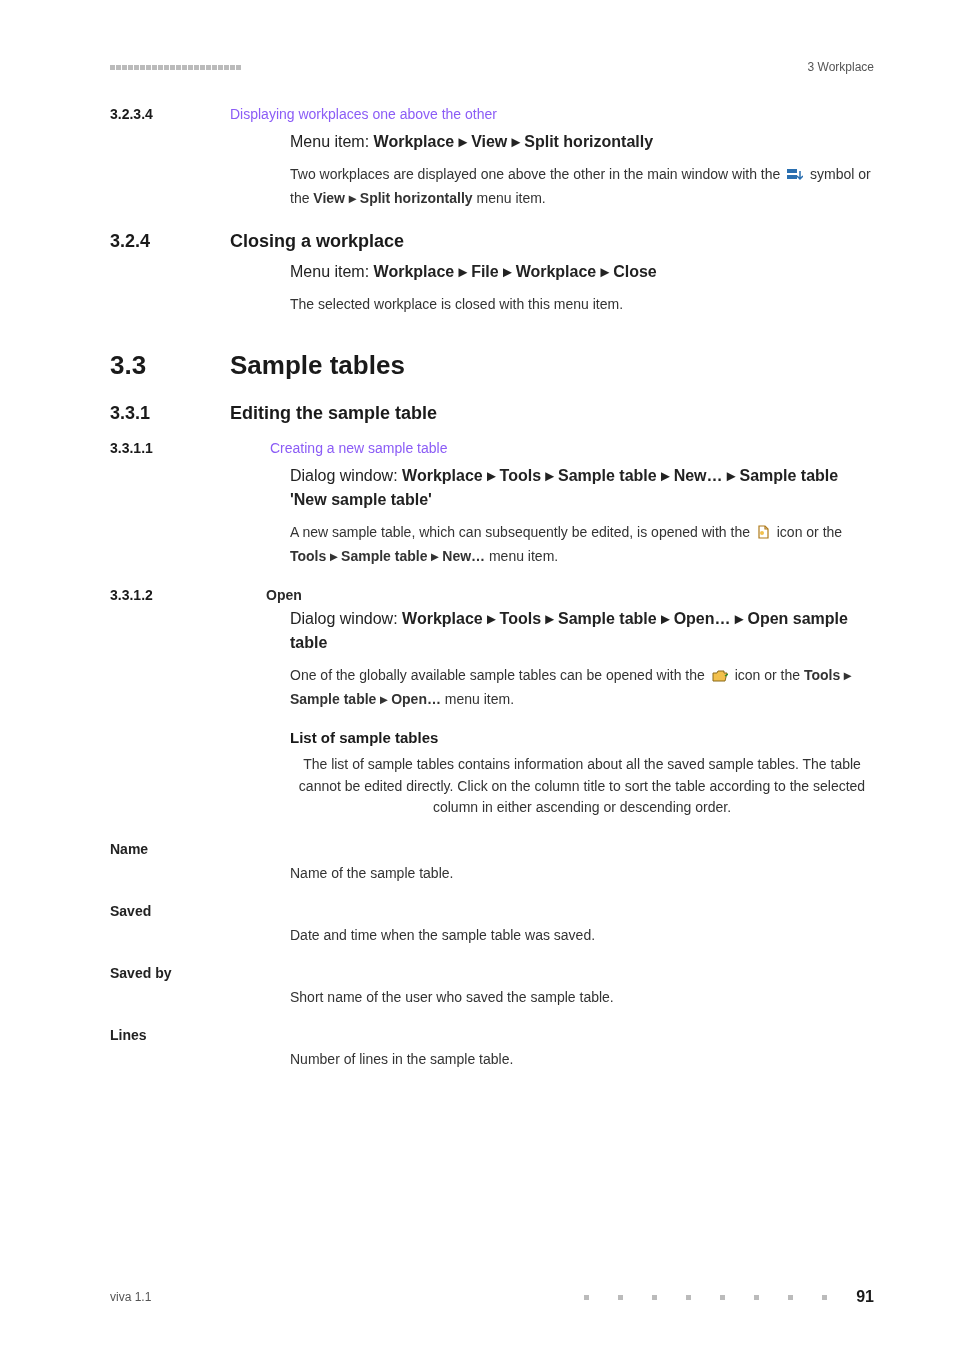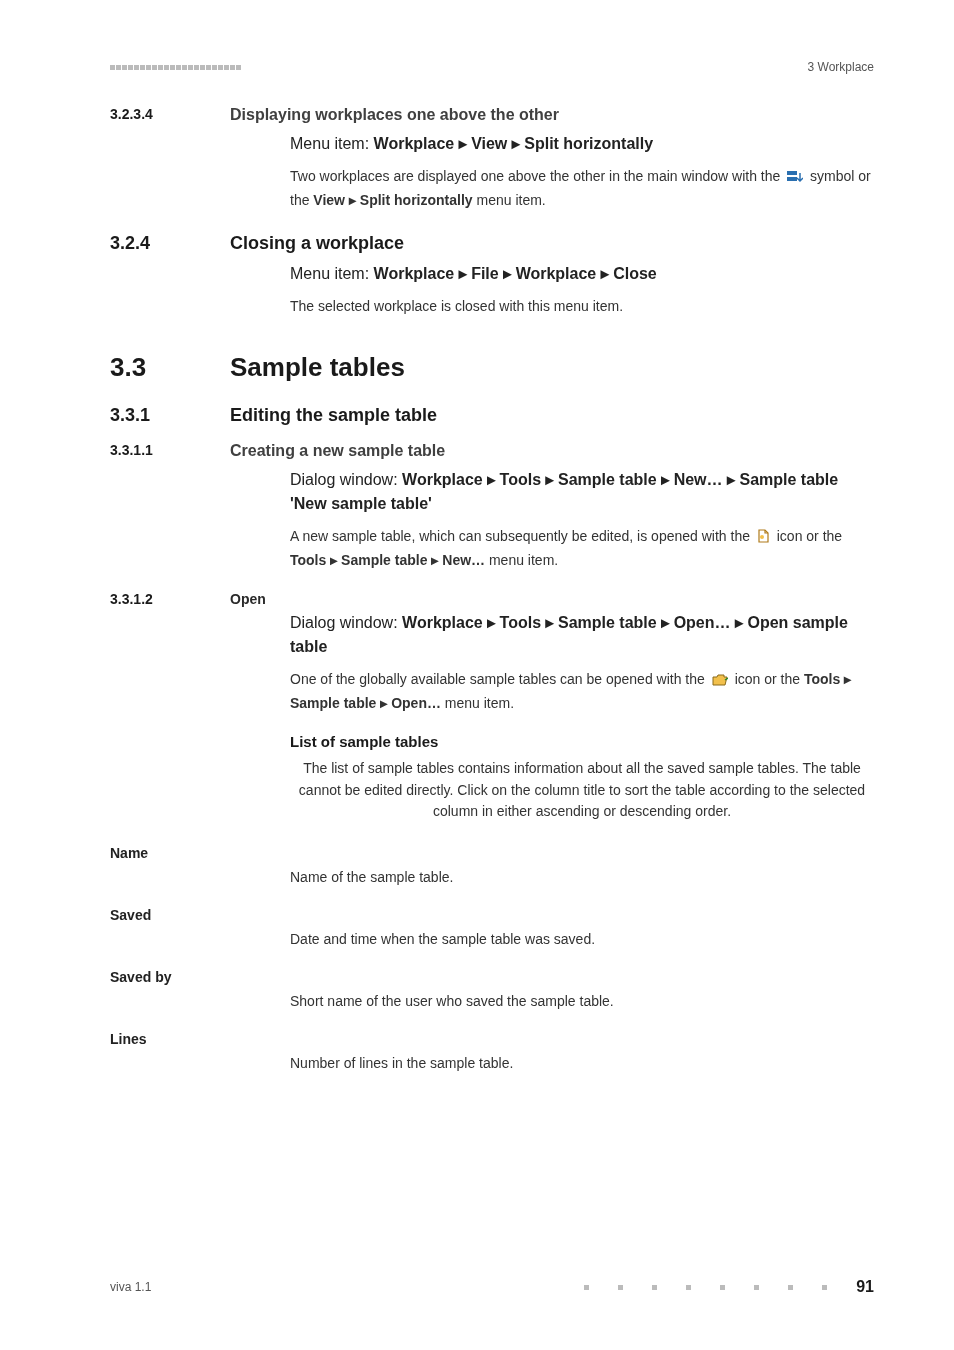--- a/index.html
+++ b/index.html
@@ -25,31 +25,31 @@
     display:flex;
     gap:1px;
   }
   .header-dots span{ width:5px; height:5px; background:#bbb; display:inline-block;}
   .section-row { display: flex; margin-top: 14px; }
   .num-col { flex: 0 0 120px; font-weight: 800; color: #1a1a1a; }
   .content-col { flex: 1; }
   .h-main { font-size: 26px; font-weight: 800; color: #1a1a1a; margin-top: 30px; }
   .h-sub  { font-size: 18px; font-weight: 800; color: #1a1a1a; }
   .h-sub-num { font-size: 18px; }
-  .h-sub3 { font-size: 16px; font-weight: 700; color: #404040; }
+  .h-sub3 { font-size: 14px; font-weight: 400; color: #8b5cf6; }
   .h-sub3-num { font-size: 14px; }
   .indent-block { margin-left: 180px; margin-top: 8px; }
   .menu-line { font-size: 16px; color: #222; margin-bottom: 10px; line-height: 1.5; }
   .body-text { font-size: 14px; color: #333; line-height: 1.55; }
   .bold { font-weight: 700; }
   .field-label { font-size: 14px; font-weight: 700; color: #222; margin-top: 22px; }
   .field-desc { margin-left: 180px; margin-top: 8px; font-size: 14px; color: #333; }
   .footer {
     position: absolute;
-    bottom: 54px;
+    bottom: 44px;
     left: 110px;
     right: 80px;
     display: flex;
     justify-content: space-between;
     align-items: center;
     font-size: 12px;
     color: #555;
   }
   .footer-dots { color:#bbb; display:flex; gap:1px; align-items:center;}
   .footer-dots span{ width:5px; height:5px; background:#bbb; display:inline-block;margin-left:28px;}
@@ -126,42 +126,42 @@
   <div class="section-row" style="margin-top:34px;">
     <div class="num-col" style="font-size:26px;">3.3</div>
     <div class="content-col h-main" style="margin-top:0;">Sample tables</div>
   </div>
 
   <div class="section-row" style="margin-top:22px;">
     <div class="num-col h-sub-num">3.3.1</div>
     <div class="content-col h-sub">Editing the sample table</div>
   </div>
 
-  <div class="section-row" style="margin-top:16px;">
+  <div class="section-row" style="margin-top:16px;gap:40px;">
     <div class="num-col h-sub3-num">3.3.1.1</div>
     <div class="content-col h-sub3">Creating a new sample table</div>
   </div>
   <div class="indent-block">
     <div class="menu-line">
       <span>Dialog window: </span><span class="bold">Workplace ▸ Tools ▸ Sample table ▸ New… ▸ Sample table 'New sample table'</span>
     </div>
     <div class="body-text">
       <span>A new sample table, which can subsequently be edited, is opened with the </span>
       <span class="inline-icon">
         <svg width="13" height="14" viewBox="0 0 13 14">
             <path d="M2 1 L8 1 L11 4 L11 13 L2 13 Z" fill="#fff" stroke="#b07b1a" stroke-width="1.2"></path>
             <path d="M8 1 L8 4 L11 4" fill="none" stroke="#b07b1a" stroke-width="1.2"></path>
             <circle cx="5" cy="8" r="2" fill="#f2c04c"></circle>
           </svg>
       </span>
       <span> icon or the </span><span class="bold">Tools ▸ Sample table ▸ New…</span><span> menu item.</span>
     </div>
   </div>
 
-  <div class="section-row" style="margin-top:20px;">
+  <div class="section-row" style="margin-top:20px;gap:36px;">
     <div class="num-col h-sub3-num">3.3.1.2</div>
     <div class="open-label-col">Open</div>
   </div>
   <div class="indent-block" style="margin-top:4px;">
     <div class="menu-line">
       <span>Dialog window: </span><span class="bold">Workplace ▸ Tools ▸ Sample table ▸ Open… ▸ Open sample table</span>
     </div>
     <div class="body-text">
       <span>One of the globally available sample tables can be opened with the </span>
       <span class="inline-icon">

